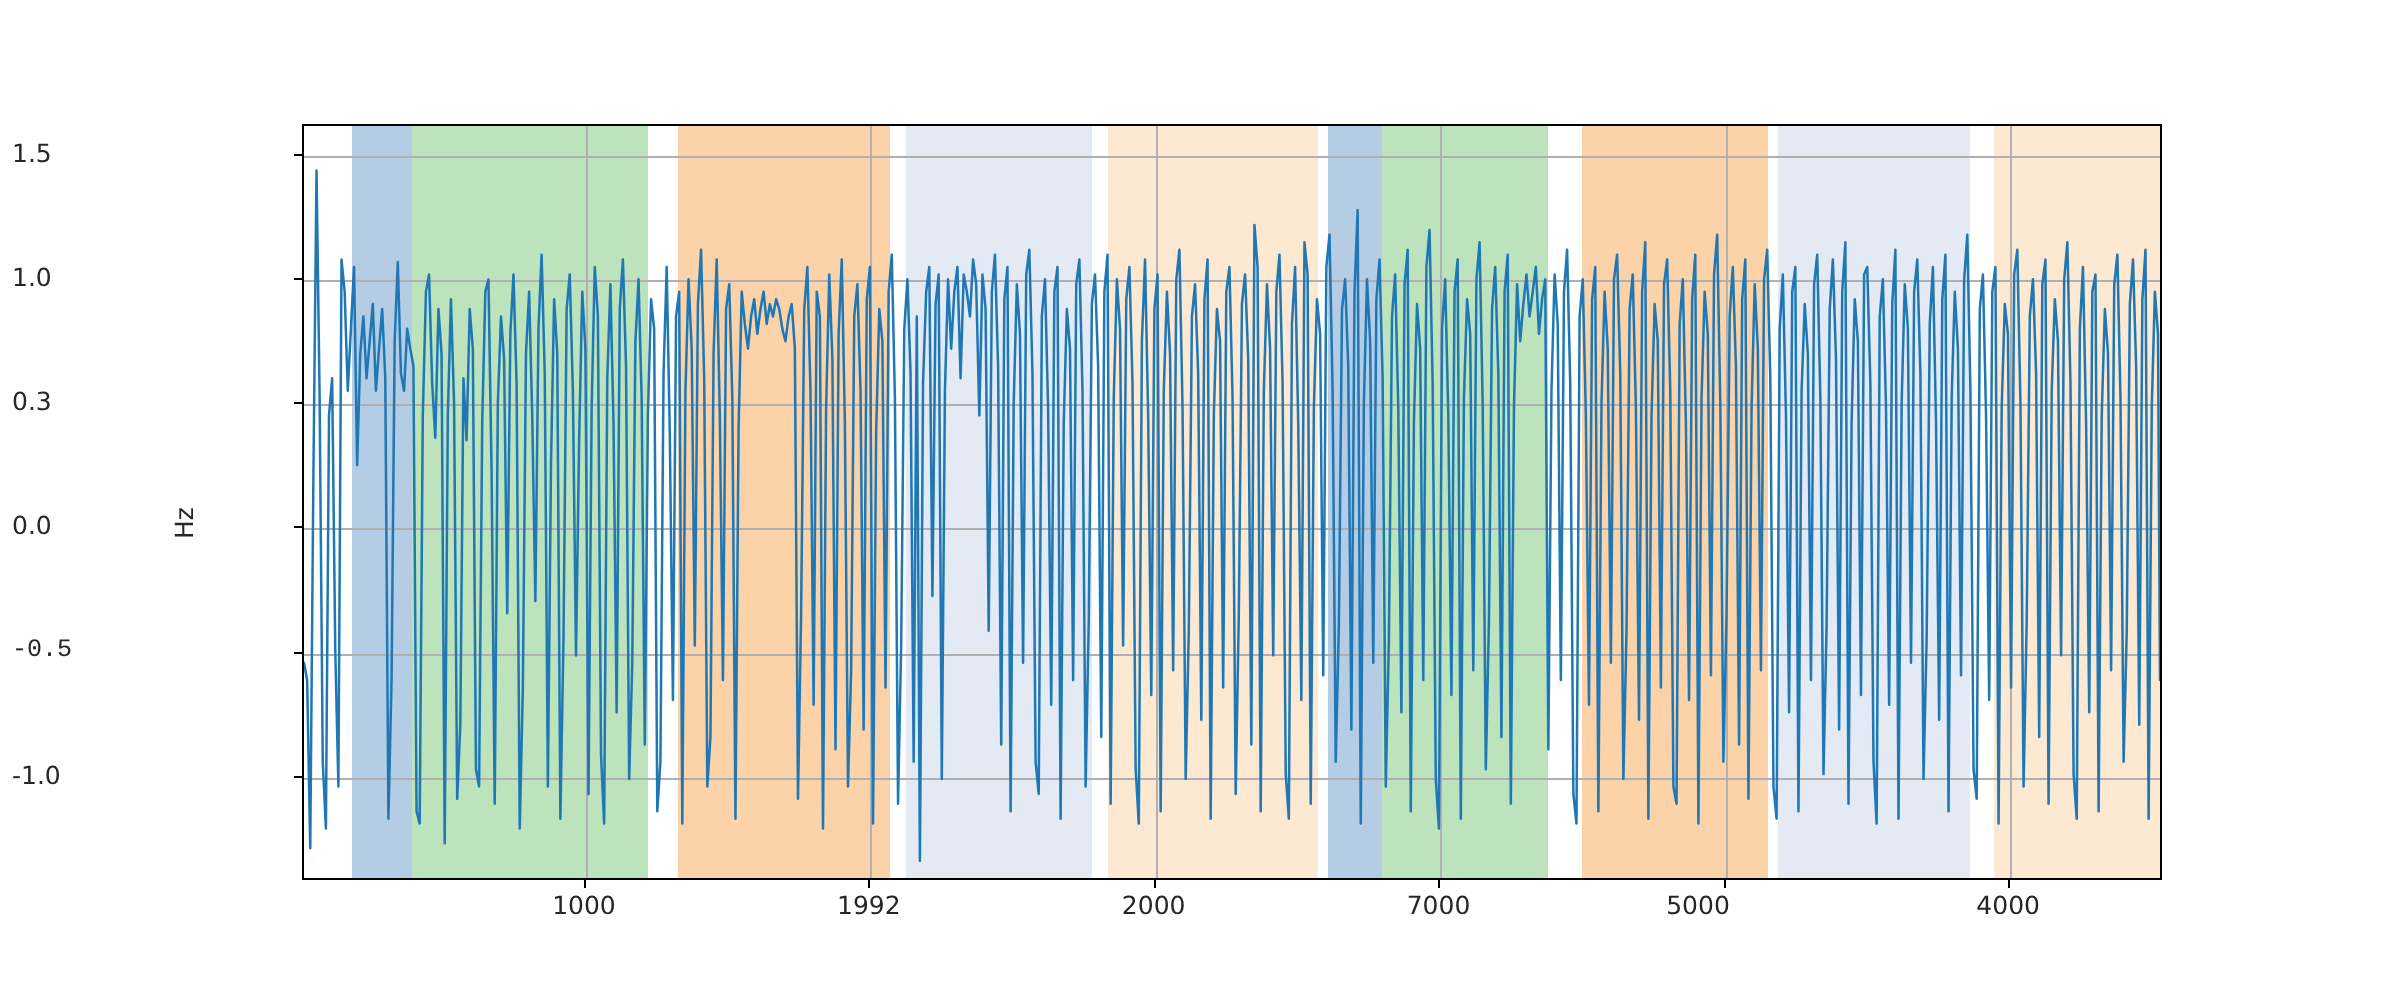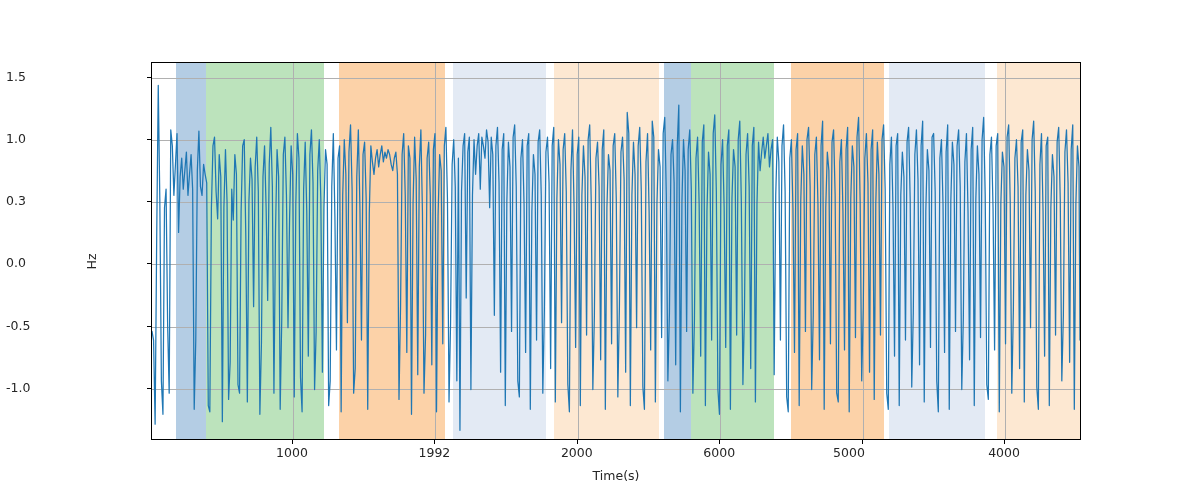--- a/index.html
+++ b/index.html
@@ -79,39 +79,38 @@
 
   <div id="yticks">
       <div class="ytick" style="top: 76.9211px;">1.5</div>
       <div class="ytickmark" style="top: 77px;"></div>
       <div class="ytick" style="top: 139.092px;">1.0</div>
       <div class="ytickmark" style="top: 139px;"></div>
       <div class="ytick" style="top: 201.263px;">0.3</div>
       <div class="ytickmark" style="top: 201px;"></div>
       <div class="ytick" style="top: 263.434px;">0.0</div>
       <div class="ytickmark" style="top: 263px;"></div>
-      <div class="ytick" style="top: 325.605px;">-0.5</div>
+      <div class="ytick" style="top: 325.605px; font-family: Liberation Mono, monospace;">-0.5</div>
       <div class="ytickmark" style="top: 326px;"></div>
       <div class="ytick" style="top: 387.776px;">-1.0</div>
       <div class="ytickmark" style="top: 388px;"></div>
     </div>
   <div id="xticks">
       <div class="xtick" style="left: 251.995px;">1000</div>
       <div class="xtickmark" style="left: 292px;"></div>
       <div class="xtick" style="left: 394.415px;">1992</div>
       <div class="xtickmark" style="left: 434px;"></div>
       <div class="xtick" style="left: 536.835px;">2000</div>
       <div class="xtickmark" style="left: 577px;"></div>
-      <div class="xtick" style="left: 679.254px;">6000</div>
+      <div class="xtick" style="left: 679.254px;">7000</div>
       <div class="xtickmark" style="left: 719px;"></div>
       <div class="xtick" style="left: 809px;">5000</div>
       <div class="xtickmark" style="left: 862px;"></div>
       <div class="xtick" style="left: 964.093px;">4000</div>
       <div class="xtickmark" style="left: 1004px;"></div>
     </div>
 
   <div id="ylabel-pos" style="left: 84px; top: 251px;">
     <span style="display:inline-block;transform:rotate(-90deg);font-size:12.5px;color:#262626;">Hz</span>
   </div>
 
-  <div id="xlabel">Time(s)</div>
 
 </div>
 
 </body></html>

